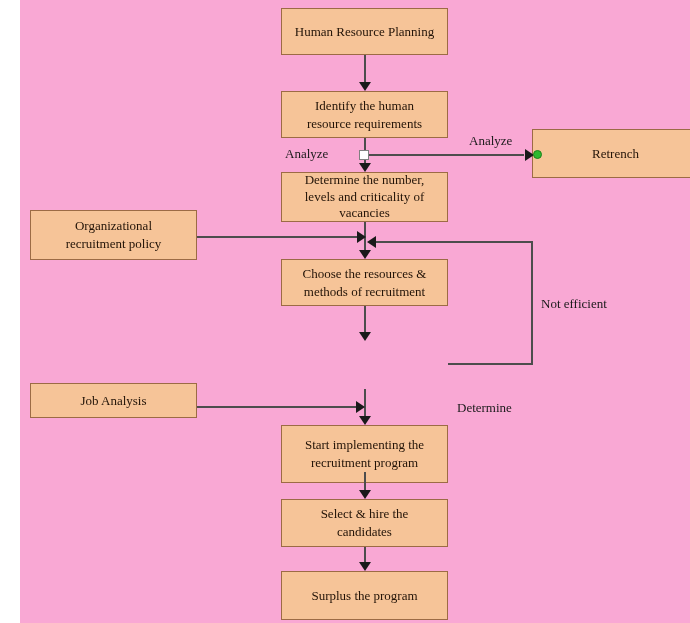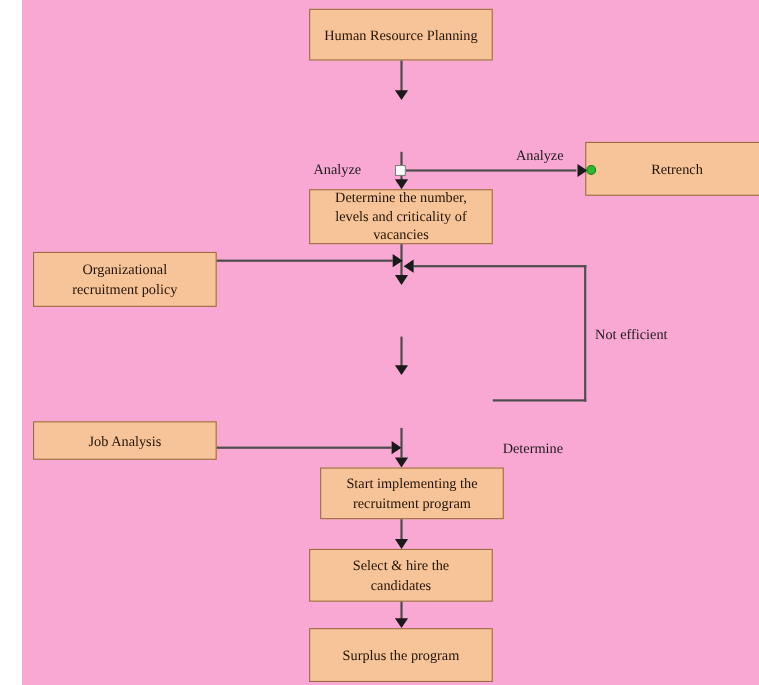--- a/index.html
+++ b/index.html
@@ -37,28 +37,32 @@
   .handle-square{position:absolute;width:8px;height:8px;background:#fff;border:1px solid #808080;}
   .dot-green{position:absolute;width:9px;height:9px;border-radius:50%;
     background:#2EB82E;border:1px solid #1d801d;box-sizing:border-box;}
 </style>
 </head>
 <body>
 
 <div class="canvas">
 
   <div class="node" style="left:261px;top:8px;height:47px">Human Resource Planning</div>
+  <div class="node" style="left:261px;top:91px;height:47px">Identify the human
+resource requirements</div>
   <div class="node" style="left:261px;top:172px;height:50px;line-height:1.28">Determine the number,
 levels and criticality of
 vacancies</div>
   <div class="node" style="left:512px;top:129px;height:49px">Retrench</div>
-  <div class="node" style="left:10px;top:229px;height:50px">Organizational
+  <div class="node" style="left:10px;top:210px;height:50px">Organizational
 recruitment policy</div>
+  <div class="node" style="left:261px;top:259px;height:47px">Choose the resources &amp;
+methods of recruitment</div>
   <div class="node" style="left:10px;top:383px;height:35px">Job Analysis</div>
-  <div class="node" style="left:271px;top:425px;height:47px">Start implementing the
+  <div class="node" style="left:261px;top:425px;height:58px">Start implementing the
 recruitment program</div>
   <div class="node" style="left:261px;top:499px;height:48px">Select &amp; hire the
 candidates</div>
   <div class="node" style="left:261px;top:571px;height:49px">Surplus the program</div>
 
   <div class="vline" style="left:344px;top:55px;height:28px"></div>
   <div class="arrow-down" style="left:339px;top:82px"></div>
 
   <div class="vline" style="left:344px;top:138px;height:26px"></div>
   <div class="arrow-down" style="left:339px;top:163px"></div>

